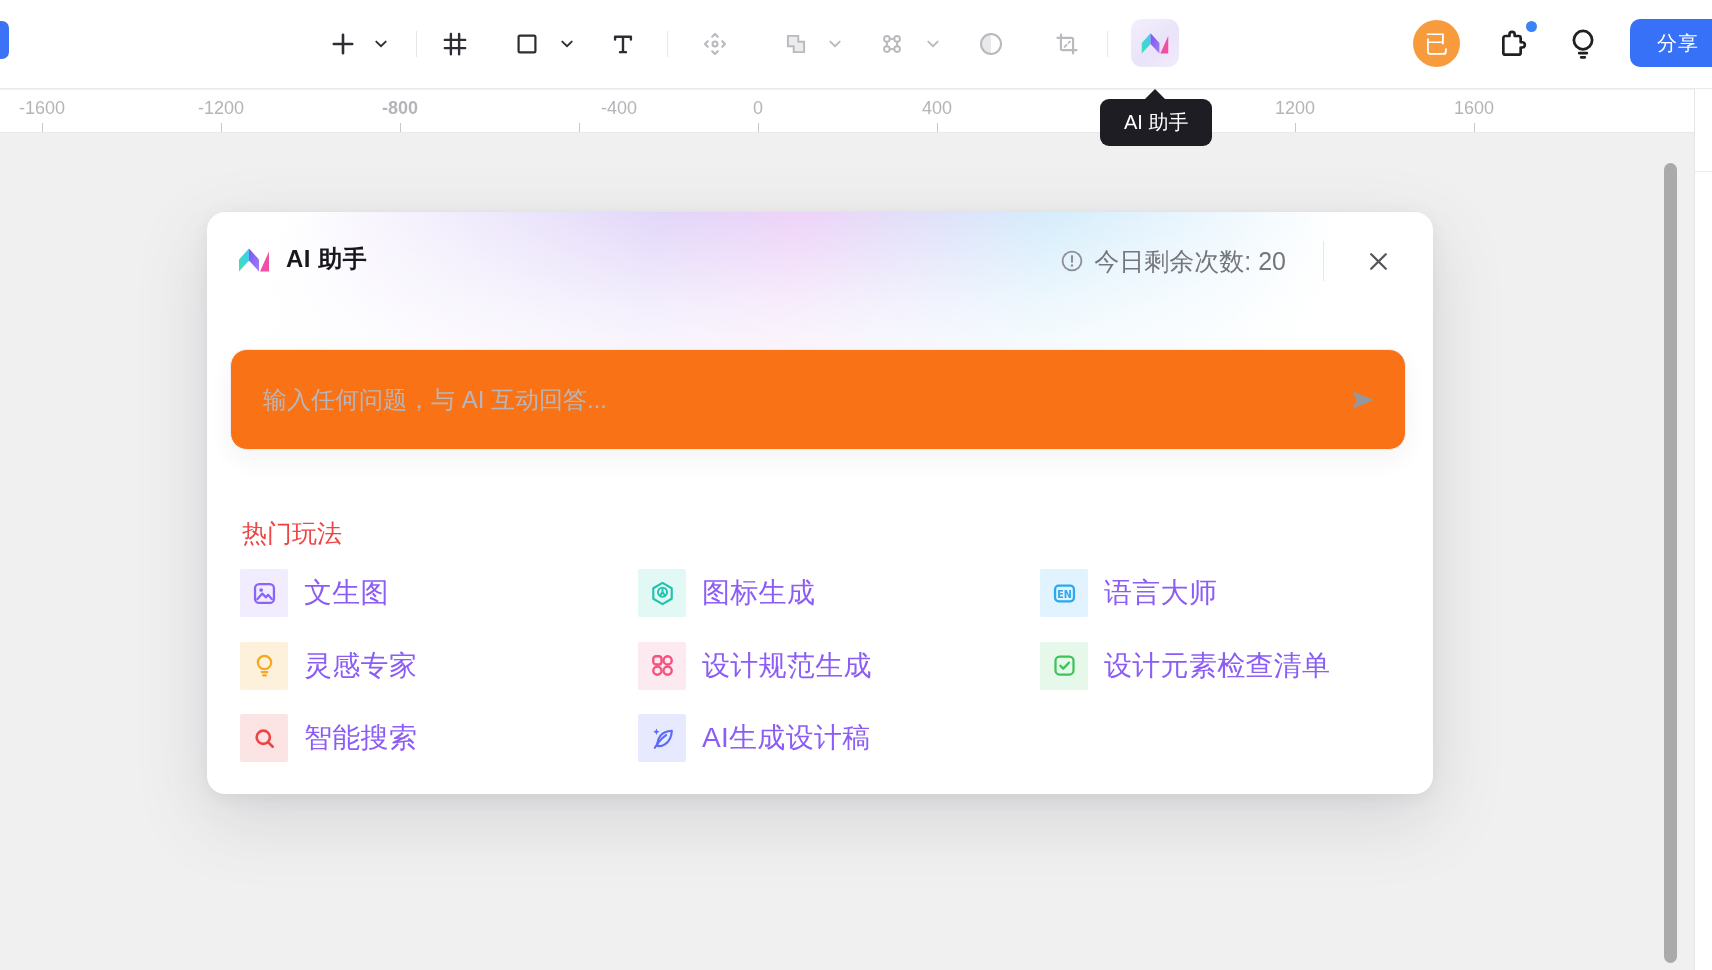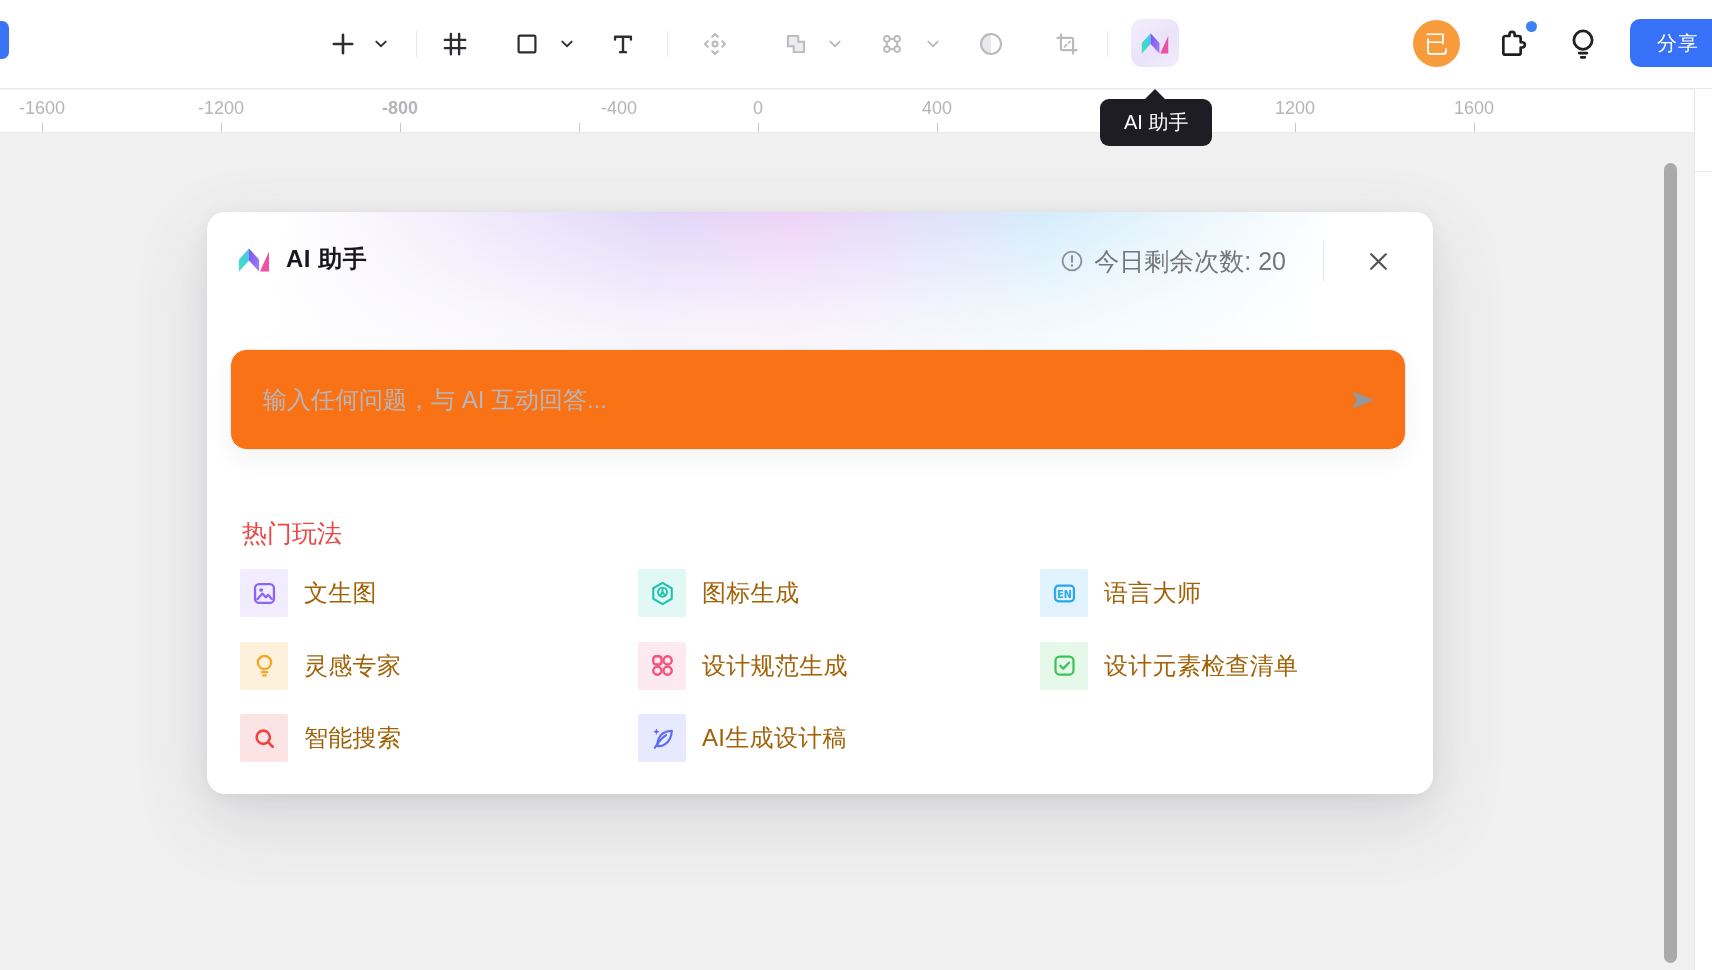--- a/index.html
+++ b/index.html
@@ -152,21 +152,21 @@
   .features {
     position:absolute; left:33px; top:345px; right:20px; z-index:2;
     display:grid; grid-template-columns:398px 402px 1fr;
     grid-auto-rows:72.5px; align-items:center;
   }
   .feature { display:flex; align-items:center; gap:16px; cursor:pointer; }
   .f-icon {
     width:48px; height:48px; border-radius:2px; flex:0 0 48px;
     display:flex; align-items:center; justify-content:center;
   }
-  .f-label { font-size:24px; color:#a16207; letter-spacing:.3px; }
+  .f-label { font-size:28px; color:#8b5cf6; letter-spacing:.3px; }
 </style>
 </head>
 <body>
 
 <div class="toolbar">
   <div class="corner-logo"></div>
 
   <button class="tool ico-active" style="left:343px">
     <svg width="26" height="26" viewBox="0 0 24 24">
         <path d="M12 3.5v17M3.5 12h17" stroke="currentColor" stroke-width="2.4" stroke-linecap="round" fill="none"></path>

